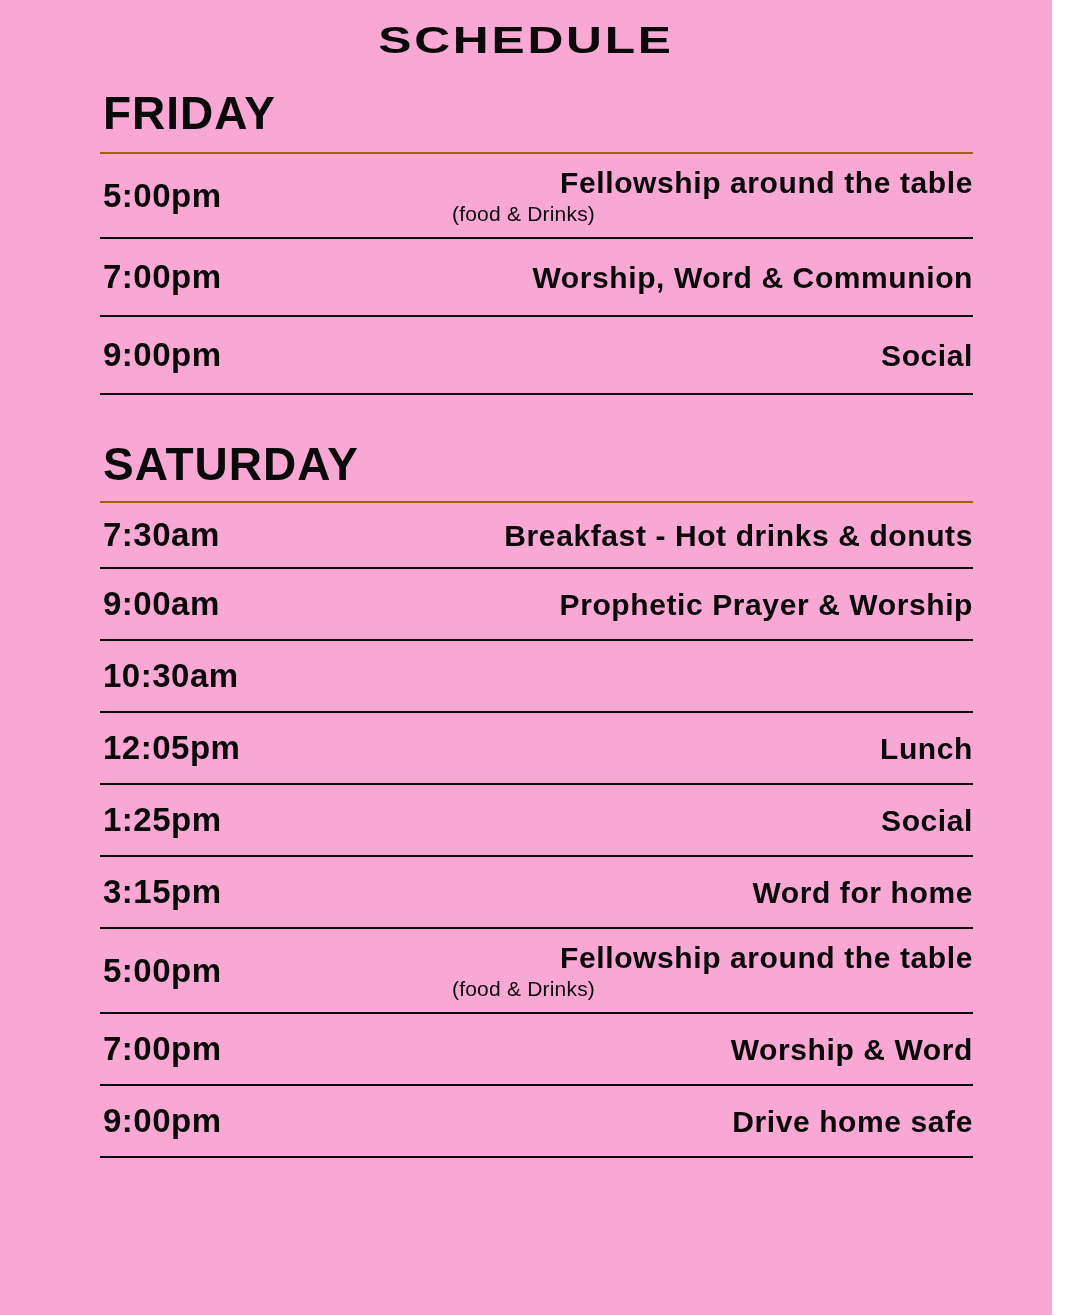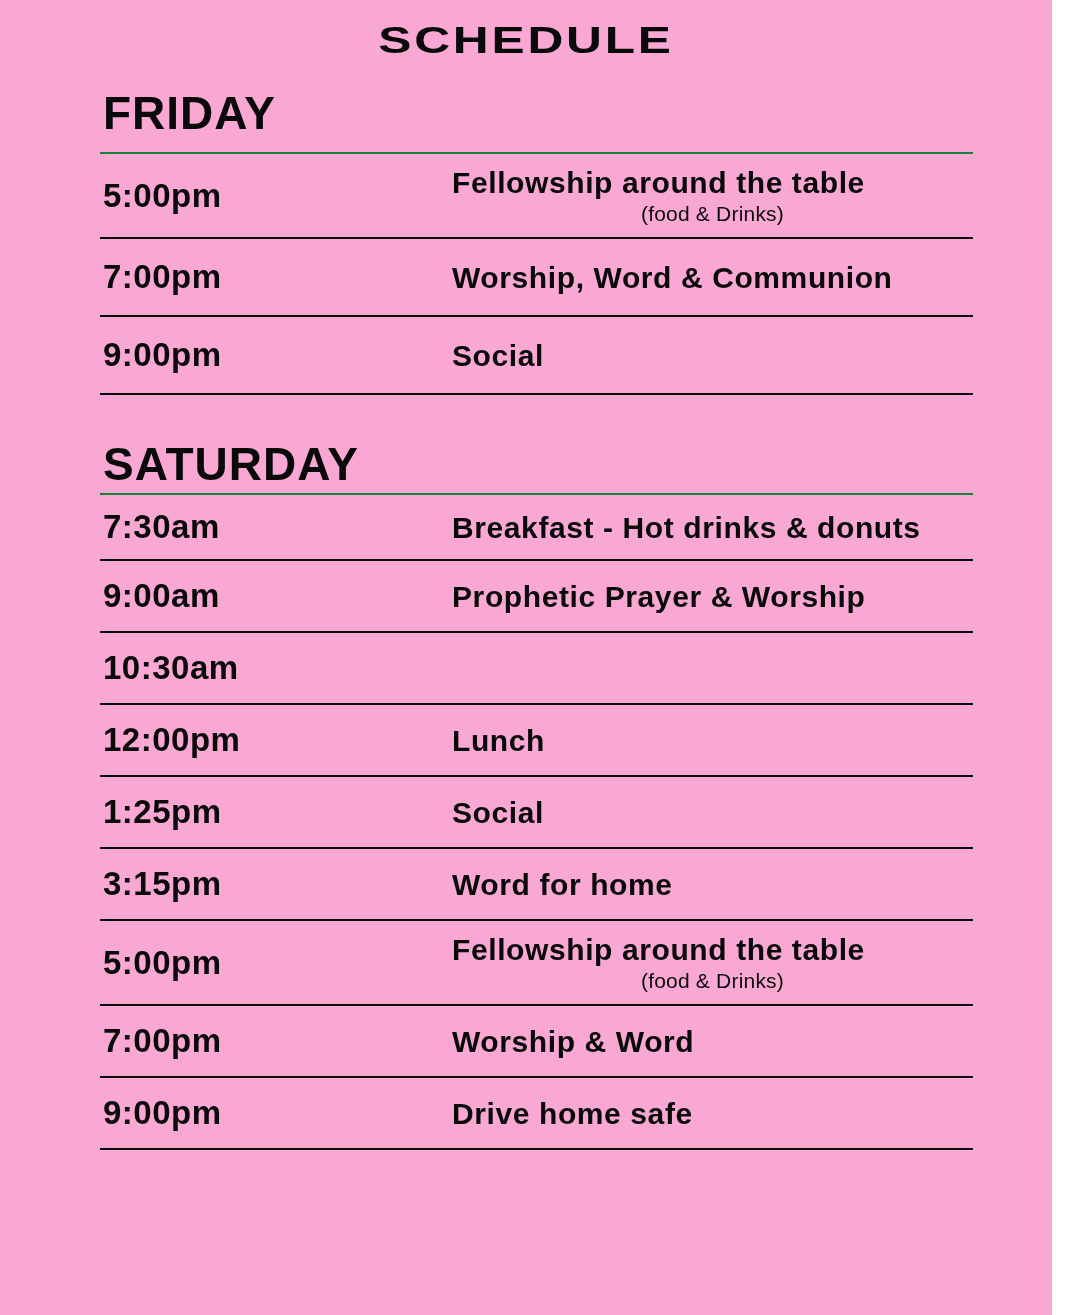--- a/index.html
+++ b/index.html
@@ -25,33 +25,33 @@
     font-size: 36px;
     font-weight: bold;
     letter-spacing: 2px;
     transform: scaleX(1.38);
     transform-origin: center;
     white-space: nowrap;
   }
   .day-head {
     margin-left: 100px;
     width: 873px;
-    border-bottom: 2px solid #15803d;
+    border-bottom: 2px solid #a16207;
   }
   .day-name {
     font-size: 46px;
     font-weight: bold;
     letter-spacing: 1px;
     padding-left: 3px;
     line-height: 1.0;
   }
   .day-friday .day-head { margin-top: 28px; }
   .day-friday .day-name { padding-bottom: 16px; }
   .day-saturday .day-head { margin-top: 46px; }
-  .day-saturday .day-name { padding-bottom: 6px; }
+  .day-saturday .day-name { padding-bottom: 14px; }
   .row {
     margin-left: 100px;
     width: 873px;
     border-bottom: 2px solid #0a0a0a;
     display: flex;
     align-items: center;
   }
   .day-friday .row { height: 78px; }
   .day-saturday .row { height: 72px; }
   .row.h-note { height: 85px !important; }
@@ -63,27 +63,27 @@
     font-size: 33px;
     font-weight: bold;
     letter-spacing: 0.5px;
   }
   .event-cell { flex: 1; }
   .event {
     font-size: 30px;
     font-weight: bold;
     letter-spacing: 0.6px;
     line-height: 1.1;
+    text-align: right;
   }
   .note {
     font-size: 21px;
     font-weight: 400;
     letter-spacing: 0.2px;
     margin-top: 3px;
-    text-align: center;
   }
 </style>
 </head>
 <body>
 
 <div class="sheet">
 
   <div class="title-wrap">
     <span class="page-title">SCHEDULE</span>
   </div>
@@ -134,21 +134,21 @@
       <div class="event-cell">
         <div class="event">Prophetic Prayer &amp; Worship</div>
       </div>
     </div>
 
     <div class="row">
       <div class="time">10:30am</div>
     </div>
 
     <div class="row">
-      <div class="time">12:00pm</div>
+      <div class="time">12:05pm</div>
       <div class="event-cell">
         <div class="event">Lunch</div>
       </div>
     </div>
 
     <div class="row">
       <div class="time">1:25pm</div>
       <div class="event-cell">
         <div class="event">Social</div>
       </div>

